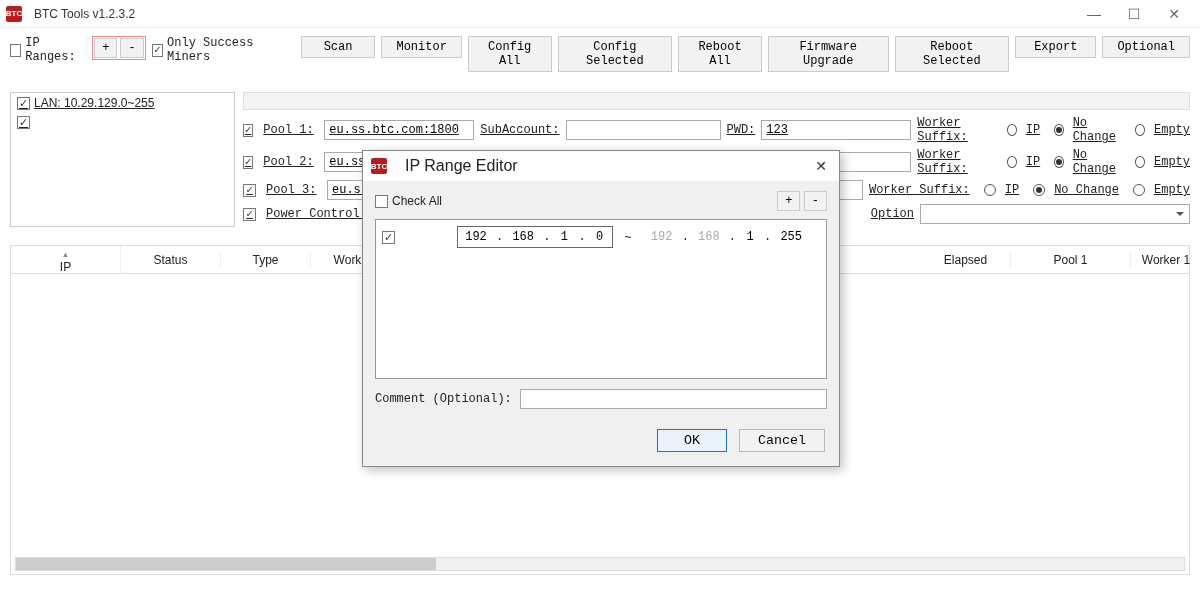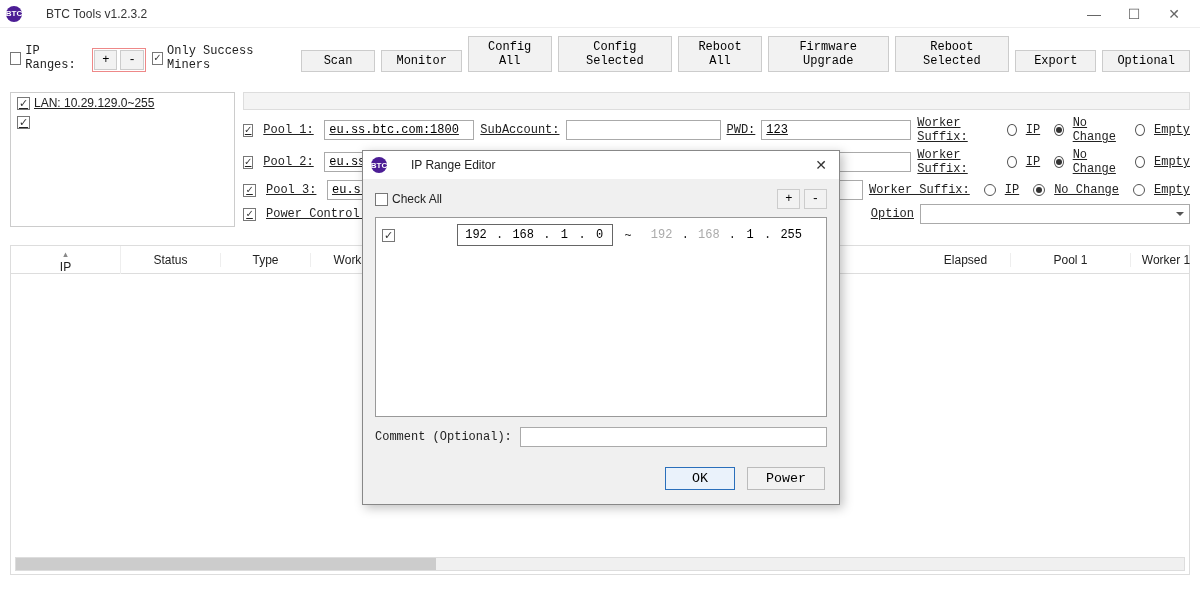--- a/index.html
+++ b/index.html
@@ -1,23 +1,23 @@
 <!DOCTYPE html>
 <html><head>
 <meta charset="utf-8">
 <style>
 * { box-sizing: border-box; margin: 0; padding: 0; }
 body { font-family: "Segoe UI", Tahoma, sans-serif; font-size: 12px; background: #fff; color: #222; width: 1200px; height: 596px; overflow: hidden; position: relative; }
 .titlebar { display: flex; align-items: center; height: 28px; padding: 0 6px; border-bottom: 1px solid #eee; }
-.app-icon { width: 16px; height: 16px; background: #4c1d95; color: #fff; font-size: 8px; font-weight: bold; display: flex; align-items: center; justify-content: center; border-radius: 8px; margin-right: 24px; }
+.app-icon { width: 16px; height: 16px; background: #b91c1c; color: #fff; font-size: 8px; font-weight: bold; display: flex; align-items: center; justify-content: center; border-radius: 2px; margin-right: 12px; }
 .titlebar-title { flex: 1; font-size: 12px; color: #333; }
 .win-btns { display: flex; }
 .win-btn { width: 40px; height: 24px; display: flex; align-items: center; justify-content: center; color: #666; font-size: 14px; }
 
-.toolbar { display: flex; align-items: flex-end; gap: 6px; padding: 8px 10px; font-family: "Courier New", monospace; font-size: 12px; }
+.toolbar { display: flex; align-items: flex-start; gap: 6px; padding: 8px 10px; font-family: "Courier New", monospace; font-size: 12px; }
 .chk { width: 13px; height: 13px; border: 1px solid #777; display: inline-flex; align-items: center; justify-content: center; background: #fff; margin-right: 4px; vertical-align: middle; }
 .chk.checked::after { content: "✓"; font-size: 11px; color: #333; line-height: 1; }
 .btn { background: #f2f2f2; border: 1px solid #ccc; padding: 3px 10px; font-family: "Courier New", monospace; font-size: 12px; cursor: pointer; }
 .btn.small { padding: 2px 7px; min-width: 22px; text-align: center; }
 .red-box { border: 1px solid #e88; padding: 1px; display: flex; gap: 3px; }
 
 .main { display: flex; padding: 12px 10px; gap: 8px; text-decoration: underline; }
 .sidebar { width: 225px; border: 1px solid #ccc; height: 135px; background: #fff; }
 .sidebar-item { display: flex; align-items: center; padding: 3px 6px; font-size: 12px; }
 .right-pane { flex: 1; }
@@ -33,25 +33,25 @@
 .select::after { content: ""; position: absolute; right: 5px; top: 7px; border: 4px solid transparent; border-top-color: #555; }
 
 .grid-wrap { margin: 6px 10px 0; border: 1px solid #ddd; height: 330px; position: relative; background: #fff; }
 .grid-head { display: flex; border-bottom: 1px solid #ddd; background: #fff; height: 28px; align-items: center; font-size: 12px; }
 .gh { flex: none; text-align: center; padding: 0 4px; border-right: 1px solid #eee; }
 .hscroll { position: absolute; left: 4px; right: 4px; bottom: 3px; height: 14px; background: #f0f0f0; border: 1px solid #ddd; }
 .hscroll .thumb { position: absolute; left: 0; top: 0; bottom: 0; width: 420px; background: #ccc; }
 
 .modal { position: absolute; left: 362px; top: 150px; width: 478px; background: #f0f0f0; border: 1px solid #888; box-shadow: 3px 3px 10px rgba(0,0,0,0.25); }
 .modal-title { display: flex; align-items: center; padding: 6px 8px; background: #fff; }
-.modal-title .t { flex: 1; font-size: 12px; }
+.modal-title .t { flex: 1; font-size: 16px; margin-left: 6px; }
 .modal-title .x { font-size: 14px; color: #333; padding: 0 4px; cursor: pointer; }
 .modal-body { padding: 10px 12px; }
 .check-row { display: flex; justify-content: space-between; margin-bottom: 8px; }
-.range-box { border: 1px solid #999; background: #fff; height: 200px; padding: 6px; }
+.range-box { border: 1px solid #999; background: #fff; height: 160px; padding: 6px; }
 .ip-row { display: flex; align-items: center; gap: 4px; }
 .ip-input { border: 1px solid #666; height: 22px; display: flex; align-items: center; font-family: "Courier New", monospace; font-size: 12px; background: #fff; }
 .ip-seg { width: 36px; text-align: center; border: none; outline: none; font-family: inherit; font-size: inherit; padding: 0; }
 .ip-seg.g { color: #aaa; }
 .dot { padding: 0 2px; }
 .tilde { padding: 0 8px; }
 .comment-row { display: flex; align-items: center; gap: 8px; margin-top: 10px; font-family: "Courier New", monospace; }
 .modal-footer { display: flex; justify-content: flex-end; gap: 12px; padding: 10px 14px 14px; }
 .btn-ok { border: 1px solid #2a6fbb; background: #eaf2fb; padding: 3px 26px; font-family: "Courier New", monospace; }
 .btn-cancel { border: 1px solid #bbb; background: #f2f2f2; padding: 3px 18px; font-family: "Courier New", monospace; }
@@ -228,15 +228,15 @@
         </span>
       </div>
     </div>
     <div class="comment-row">
       <span>Comment (Optional):</span>
       <input class="txt" style="flex: 1 1 0%;" value="">
     </div>
   </div>
   <div class="modal-footer">
     <button class="btn-ok">OK</button>
-    <button class="btn-cancel">Power</button>
+    <button class="btn-cancel">Cancel</button>
   </div>
 </div>
 
 </body></html>

